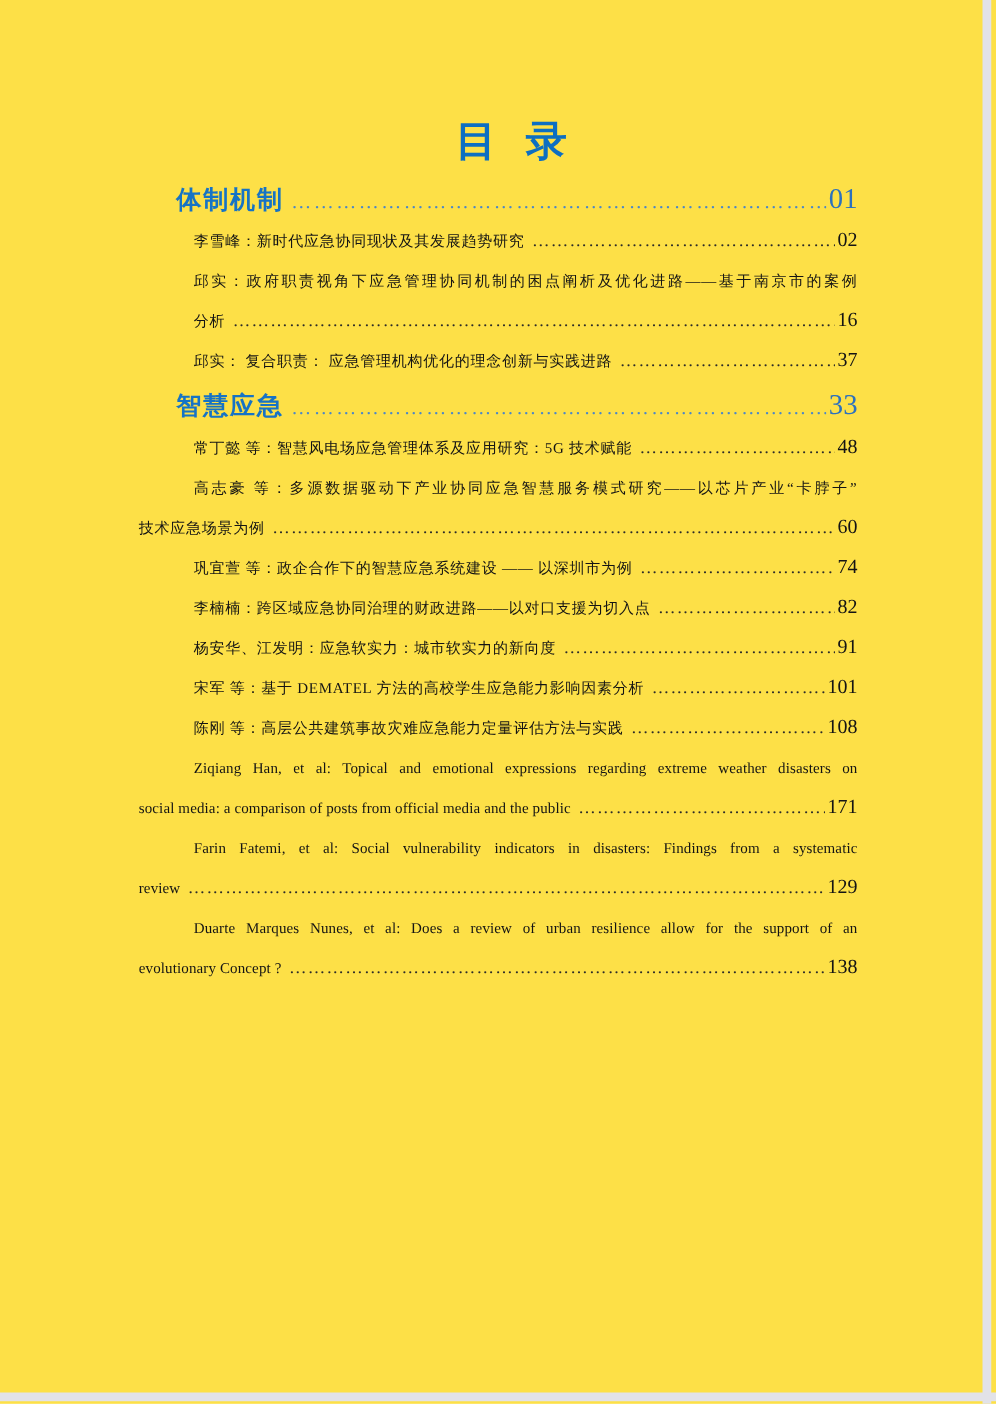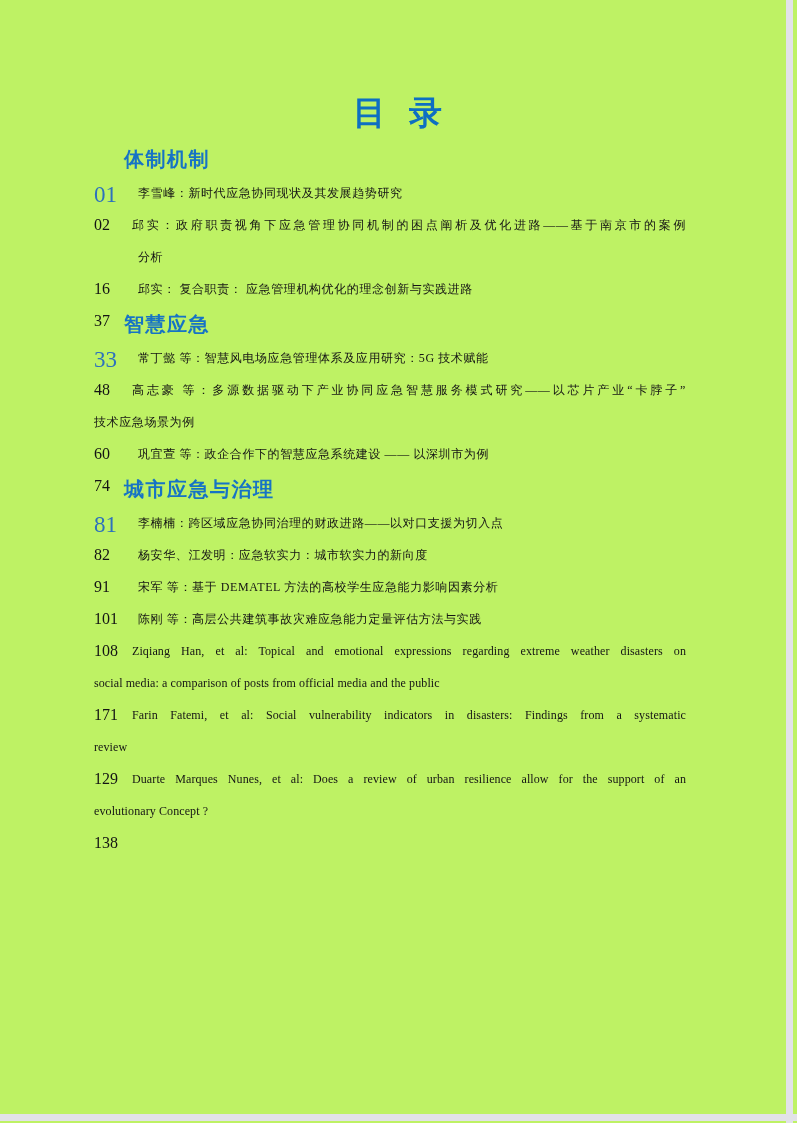--- a/index.html
+++ b/index.html
@@ -4,35 +4,35 @@
 <style>
   html,body { margin:0; padding:0; }
   body {
     width:797px; height:1123px;
     background:#ffffff;
     position:relative;
     overflow:hidden;
     font-family:"Liberation Serif","DejaVu Serif",serif;
     color:#141414;
   }
-  .page { position:absolute; inset:0; background:#bef264; }
+  .page { position:absolute; inset:0; background:#fde047;padding-left:23px; }
   
   .edge-right  { position:absolute; top:0; right:4px; width:7px; height:1123px; background:#e2e2e8; }
   .edge-bottom { position:absolute; left:0; bottom:2px; width:797px; height:7px; background:#e2e2e8; }
 
   .doc-title {
     margin:0; padding-top:94px; height:38px;
     text-align:center;
     font-family:"Liberation Sans","DejaVu Sans",sans-serif;
     font-weight:bold; font-size:33px; line-height:38px;
     color:#0d6fc2; word-spacing:10px; letter-spacing:2px;
   }
   .toc { display:block; padding:8px 111px 0 88px; }
 
-  .row { display:flex; align-items:baseline; height:32px;flex-direction:column; }
+  .row { display:flex; align-items:baseline; height:32px; }
   .row > span { line-height:32px; }
 
   .row.heading { height:36px; margin-top:1px; }
   .row.heading > span { line-height:36px; }
   .h-text {
     font-family:"Liberation Sans","DejaVu Sans",sans-serif;
     font-weight:bold; font-size:20px; color:#1673c5; letter-spacing:1.5px;
     padding-left:30px; white-space:nowrap;
   }
   .h-page {
@@ -118,25 +118,20 @@
       <span class="leader"></span>
       <span class="l-page">60</span>
     </div>
 
     <div class="row indent">
       <span class="l-text">巩宜萱 等：政企合作下的智慧应急系统建设 —— 以深圳市为例</span>
       <span class="leader"></span>
       <span class="l-page">74</span>
     </div>
 
-    <div class="row heading">
-      <span class="h-text">城市应急与治理</span>
-      <span class="leader"></span>
-      <span class="h-page">81</span>
-    </div>
 
     <div class="row indent">
       <span class="l-text">李楠楠：跨区域应急协同治理的财政进路——以对口支援为切入点</span>
       <span class="leader"></span>
       <span class="l-page">82</span>
     </div>
 
     <div class="row indent">
       <span class="l-text">杨安华、江发明：应急软实力：城市软实力的新向度</span>
       <span class="leader"></span>

